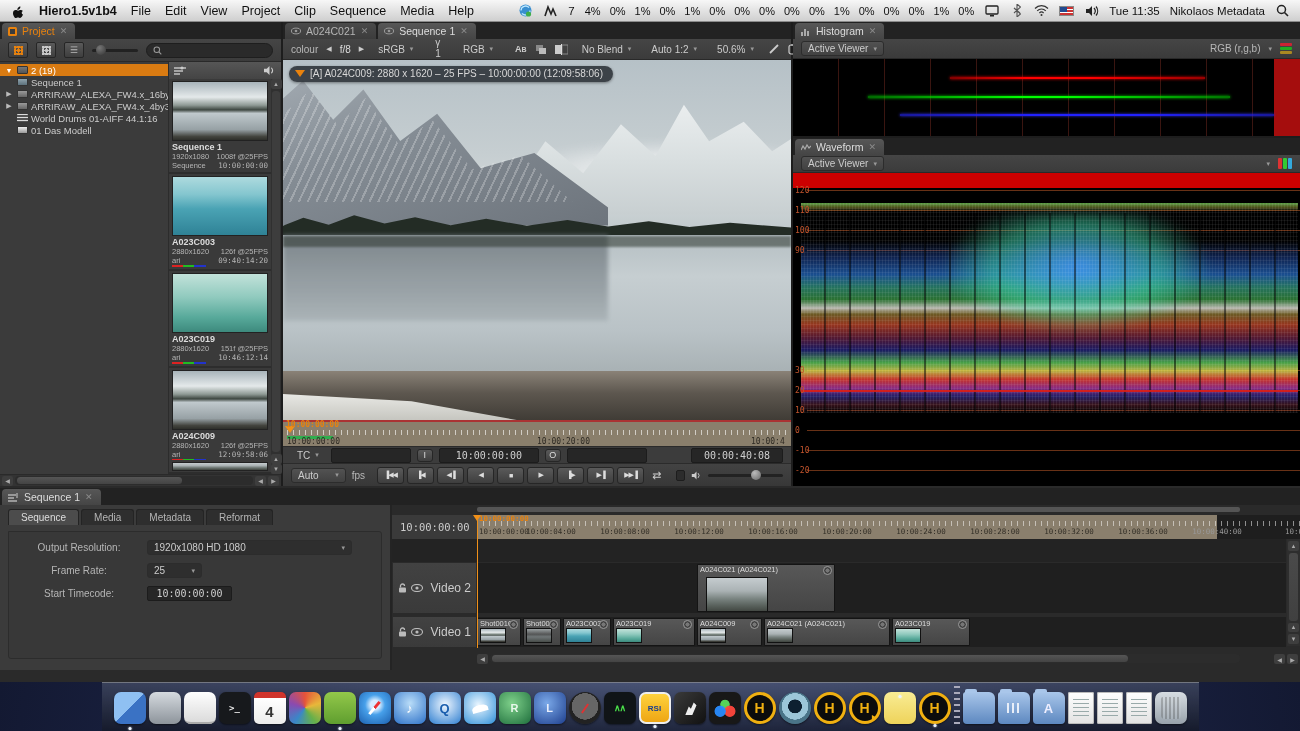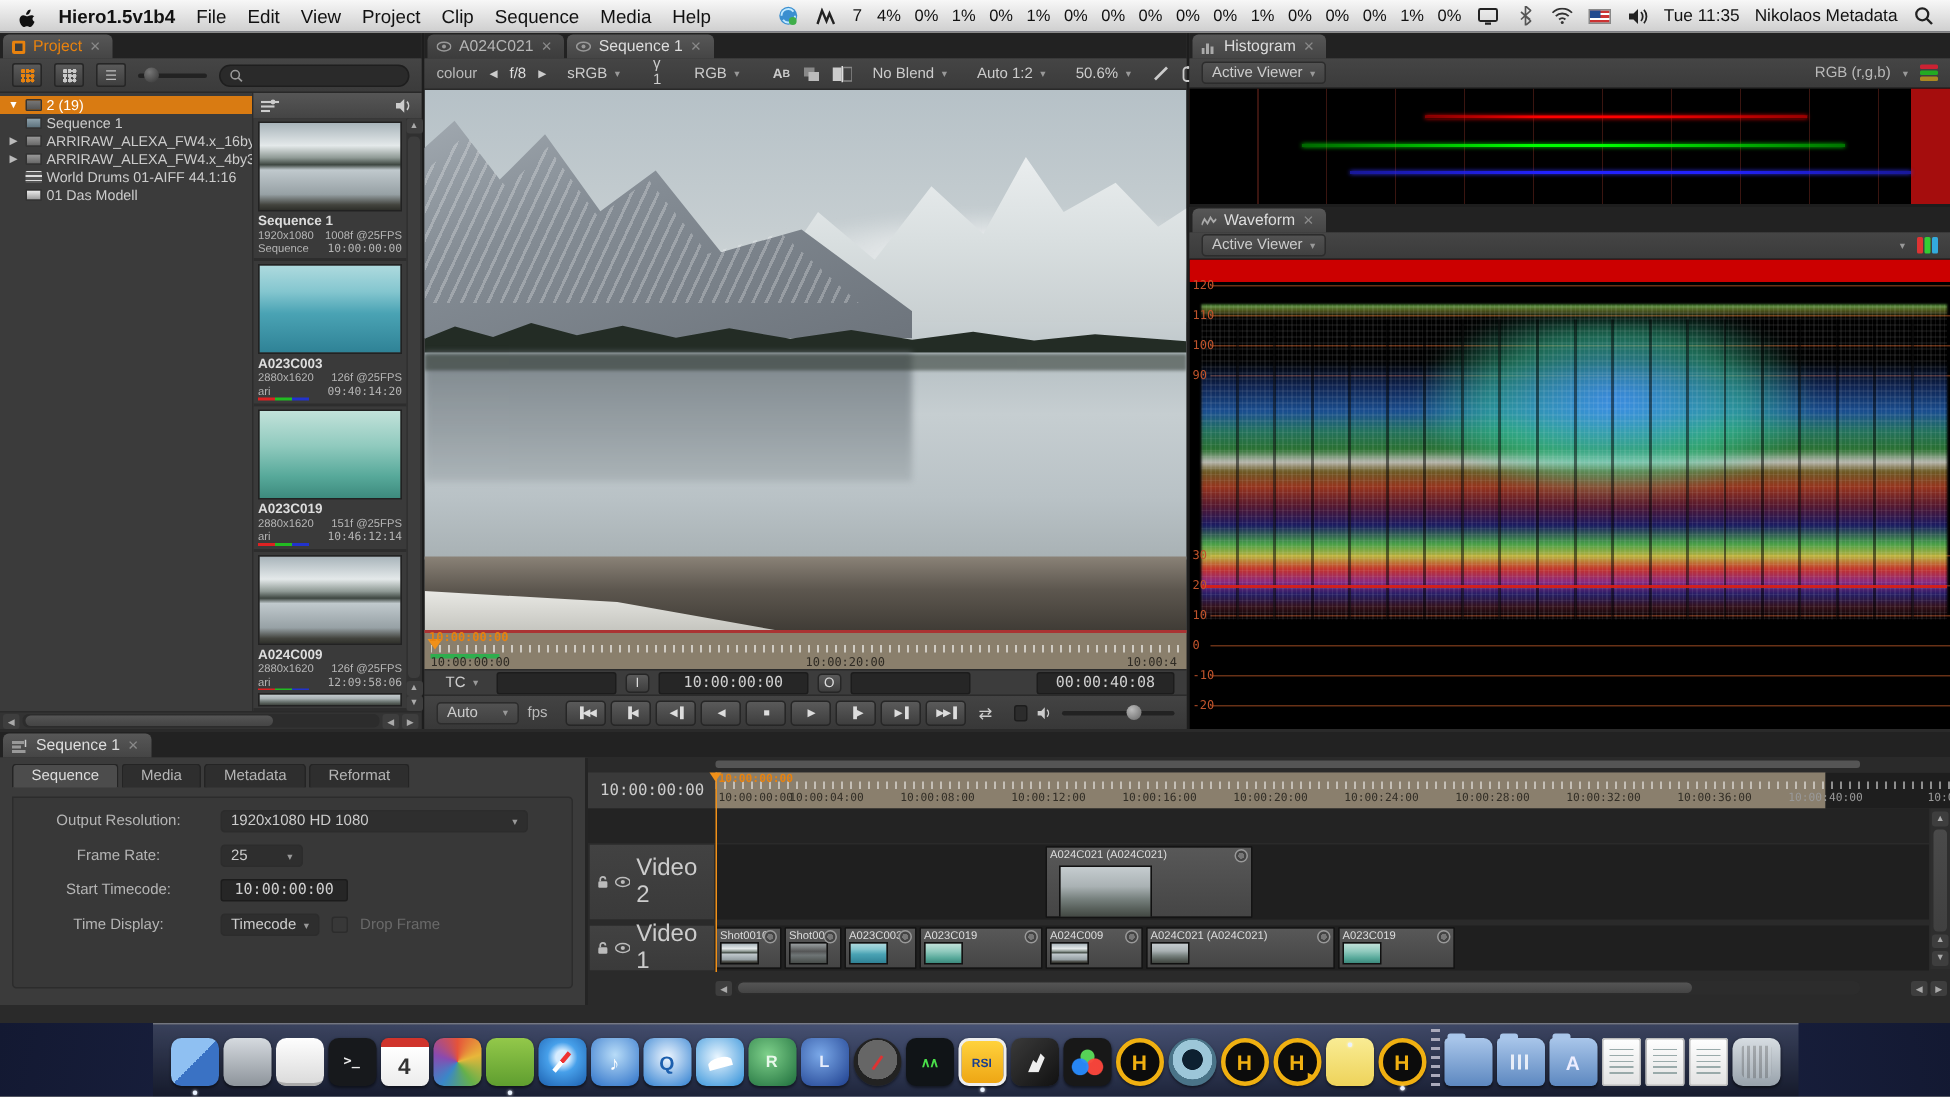--- a/index.html
+++ b/index.html
@@ -172,21 +172,21 @@
   .rlab.mid{transform:translateX(-50%);}
   .rlab.dark{color:#999;}
   .tl-phl{position:absolute;left:87px;top:-1px;font-size:7.5px;color:#e8820e;font-weight:bold;z-index:8;}
   .playhead{position:absolute;left:85px;top:10px;height:133px;width:1px;background:#f09019;z-index:9;}
   .playhead::before{content:"";position:absolute;left:-4px;top:0;border-left:4.5px solid transparent;border-right:4.5px solid transparent;border-top:6px solid #f09019;}
   .tl-gap{position:absolute;left:0;right:14px;top:34px;height:23px;background:#232323;}
   .track{position:absolute;left:0;right:14px;display:flex;}
   .track.v2{top:57px;height:52px;}
   .track.v1{top:111px;height:32px;}
   .thead{width:85px;background:linear-gradient(180deg,#424242,#3a3a3a);border:1px solid #2a2a2a;display:flex;align-items:center;gap:4px;padding:0 5px;}
-  .thead .tname{margin-left:auto;font-size:16px;color:#ccc;}
+  .thead .tname{margin-left:auto;font-size:12px;color:#ccc;}
   .tbody{flex:1;background:#1f1f1f;position:relative;border-top:1px solid #2a2a2a;border-bottom:1px solid #2a2a2a;}
   .clip{position:absolute;top:1px;bottom:1px;background:linear-gradient(180deg,#585858,#454545);border:1px solid #141414;border-radius:1px;overflow:hidden;}
   .clip .cl{position:absolute;left:2px;top:0;font-size:7.5px;color:#ddd;white-space:nowrap;z-index:2;}
   .clip .cthumb{position:absolute;left:2px;bottom:2px;width:26px;height:15px;border:1px solid #111;}
   .track.v2 .clip .cthumb{left:8px;top:12px;width:62px;height:36px;}
   .clip .globe{position:absolute;right:2px;top:1px;width:9px;height:9px;border-radius:50%;border:1px solid #999;background:radial-gradient(circle,#777 0 40%,#444 41%);z-index:3;}
   .tl-hscroll{position:absolute;left:85px;right:60px;bottom:6px;height:11px;}
   .tl-vscroll{position:absolute;right:0;top:34px;bottom:24px;width:13px;background:#2e2e2e;display:flex;flex-direction:column;align-items:center;gap:2px;padding:2px 0;}
   .tl-vscroll .grip{width:9px;height:70px;background:linear-gradient(180deg,#4a4a4a,#404040);border-radius:3px;}
   .corner-btns{position:absolute;right:2px;bottom:6px;display:flex;gap:2px;}
@@ -587,20 +587,24 @@
           <div class="cloud"></div>
           <div class="mtnR"></div>
           <div class="mtnL"></div>
           <div class="snowstreak"></div>
           <div class="trees"></div>
           <div class="lake"></div>
           <div class="refl"></div>
           <div class="reflT"></div>
           <div class="shore"></div>
           <div class="snowbank"></div>
+        </div>
+        <div class="banner">
+          <span class="tri-orange"></span>
+          <span>[A] A024C009: 2880 x 1620 – 25 FPS – 10:00:00:00 (12:09:58:06)</span>
         </div>
       </div>
       <div class="scrub">
         <div class="ticks"></div>
         <div class="prog"></div>
         <div class="ph"></div>
         <div class="phl mono">10:00:00:00</div>
         <span>
           
         <span class="slab mono" style="left: 4px;">10:00:00:00</span><span class="slab mono" style="left: 50%;">10:00:20:00</span><span class="slab mono" style="left: 468px;">10:00:4</span></span>
@@ -808,29 +812,20 @@
             <span class="pl">Frame Rate:</span>
             <span class="dd" style="width:55px;justify-content:space-between;background:#2e2e2e;">
                 <span>25</span>
                 <span class="car">▾</span>
               </span>
           </div>
           <div class="prow">
             <span class="pl">Start Timecode:</span>
             <span class="fld mono" style="width:85px;">10:00:00:00</span>
           </div>
-          <div class="prow">
-            <span class="pl">Time Display:</span>
-            <span class="dd" style="background:#2e2e2e;">
-                <span>Timecode</span>
-                <span class="car">▾</span>
-              </span>
-            <span class="chk dis"></span>
-            <span class="lbl dis">Drop Frame</span>
-          </div>
         </div>
       </div>
 
       <div class="timeline">
         <div class="tl-zoombar"></div>
         <div class="tl-ruler">
           <span class="tl-curtime mono">10:00:00:00</span>
           <div class="ruler-strip"></div>
           <div class="ruler-dark"></div>
           <div class="ruler-ticks"></div>

